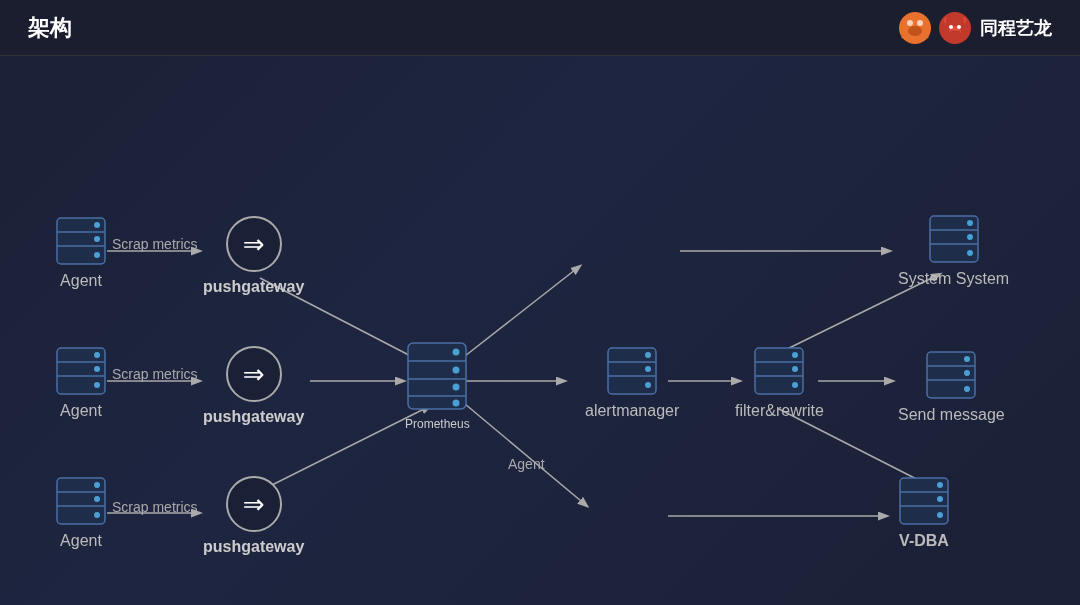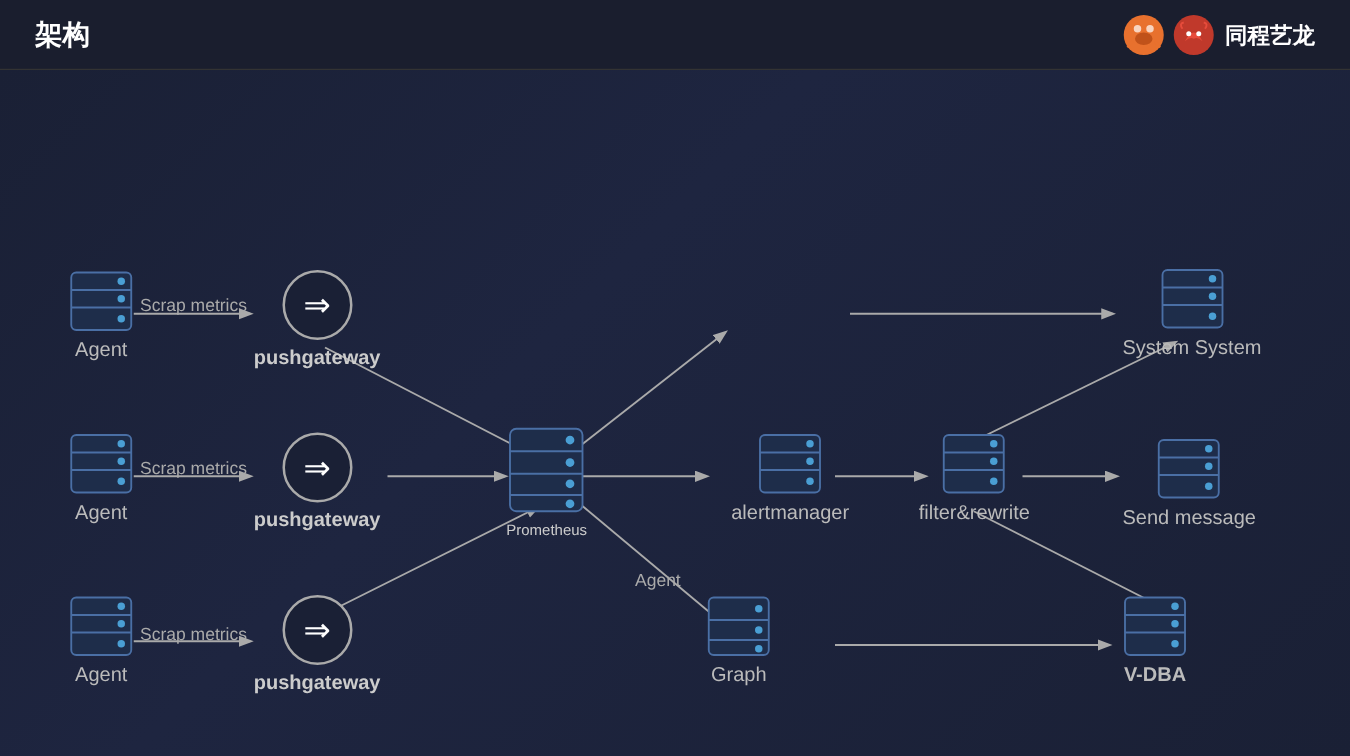--- a/index.html
+++ b/index.html
@@ -251,31 +251,20 @@
       <rect x="2" y="2" width="48" height="46" rx="4" fill="#1e2d4a" stroke="#4a6fa5" stroke-width="1.5"></rect>
       <line x1="2" y1="16" x2="50" y2="16" stroke="#4a6fa5" stroke-width="1.5"></line>
       <line x1="2" y1="30" x2="50" y2="30" stroke="#4a6fa5" stroke-width="1.5"></line>
       <circle cx="42" cy="9" r="3" fill="#4a9fd4"></circle>
       <circle cx="42" cy="23" r="3" fill="#4a9fd4"></circle>
       <circle cx="42" cy="39" r="3" fill="#4a9fd4"></circle>
     </svg>
     <span class="component-label">alertmanager</span>
   </div>
 
-  <div class="component" style="left:565px; top:420px;">
-    <svg width="52" height="50" viewBox="0 0 52 50">
-      <rect x="2" y="2" width="48" height="46" rx="4" fill="#1e2d4a" stroke="#4a6fa5" stroke-width="1.5"></rect>
-      <line x1="2" y1="20" x2="50" y2="20" stroke="#4a6fa5" stroke-width="1.5"></line>
-      <line x1="2" y1="36" x2="50" y2="36" stroke="#4a6fa5" stroke-width="1.5"></line>
-      <circle cx="42" cy="11" r="3" fill="#4a9fd4"></circle>
-      <circle cx="42" cy="28" r="3" fill="#4a9fd4"></circle>
-      <circle cx="42" cy="43" r="3" fill="#4a9fd4"></circle>
-    </svg>
-    <span class="component-label">Graph</span>
-  </div>
 
   <div style="position:absolute; left:508px; top:400px;">
     <span class="arrow-label">Agent</span>
   </div>
 
   <div class="component" style="left:735px; top:290px;justify-content:flex-end;">
     <svg width="52" height="50" viewBox="0 0 52 50">
       <rect x="2" y="2" width="48" height="46" rx="4" fill="#1e2d4a" stroke="#4a6fa5" stroke-width="1.5"></rect>
       <line x1="2" y1="16" x2="50" y2="16" stroke="#4a6fa5" stroke-width="1.5"></line>
       <line x1="2" y1="30" x2="50" y2="30" stroke="#4a6fa5" stroke-width="1.5"></line>

